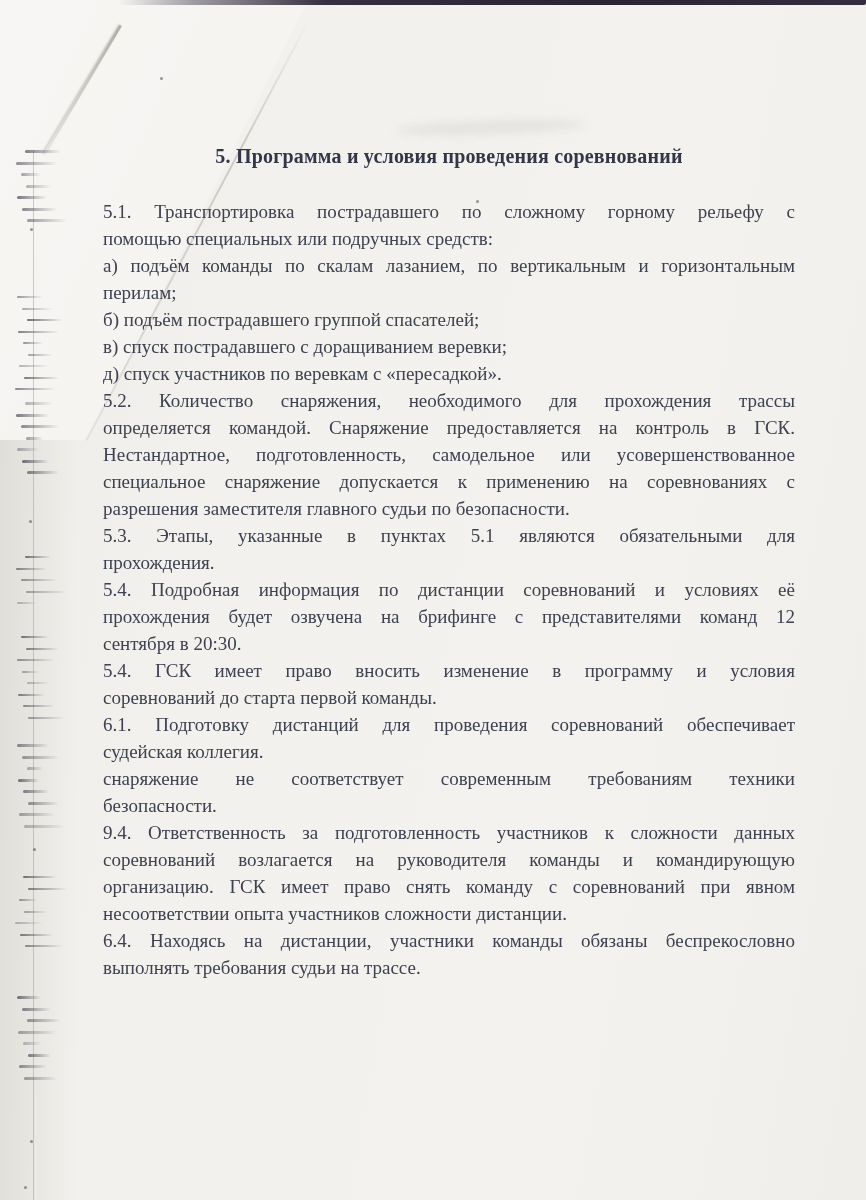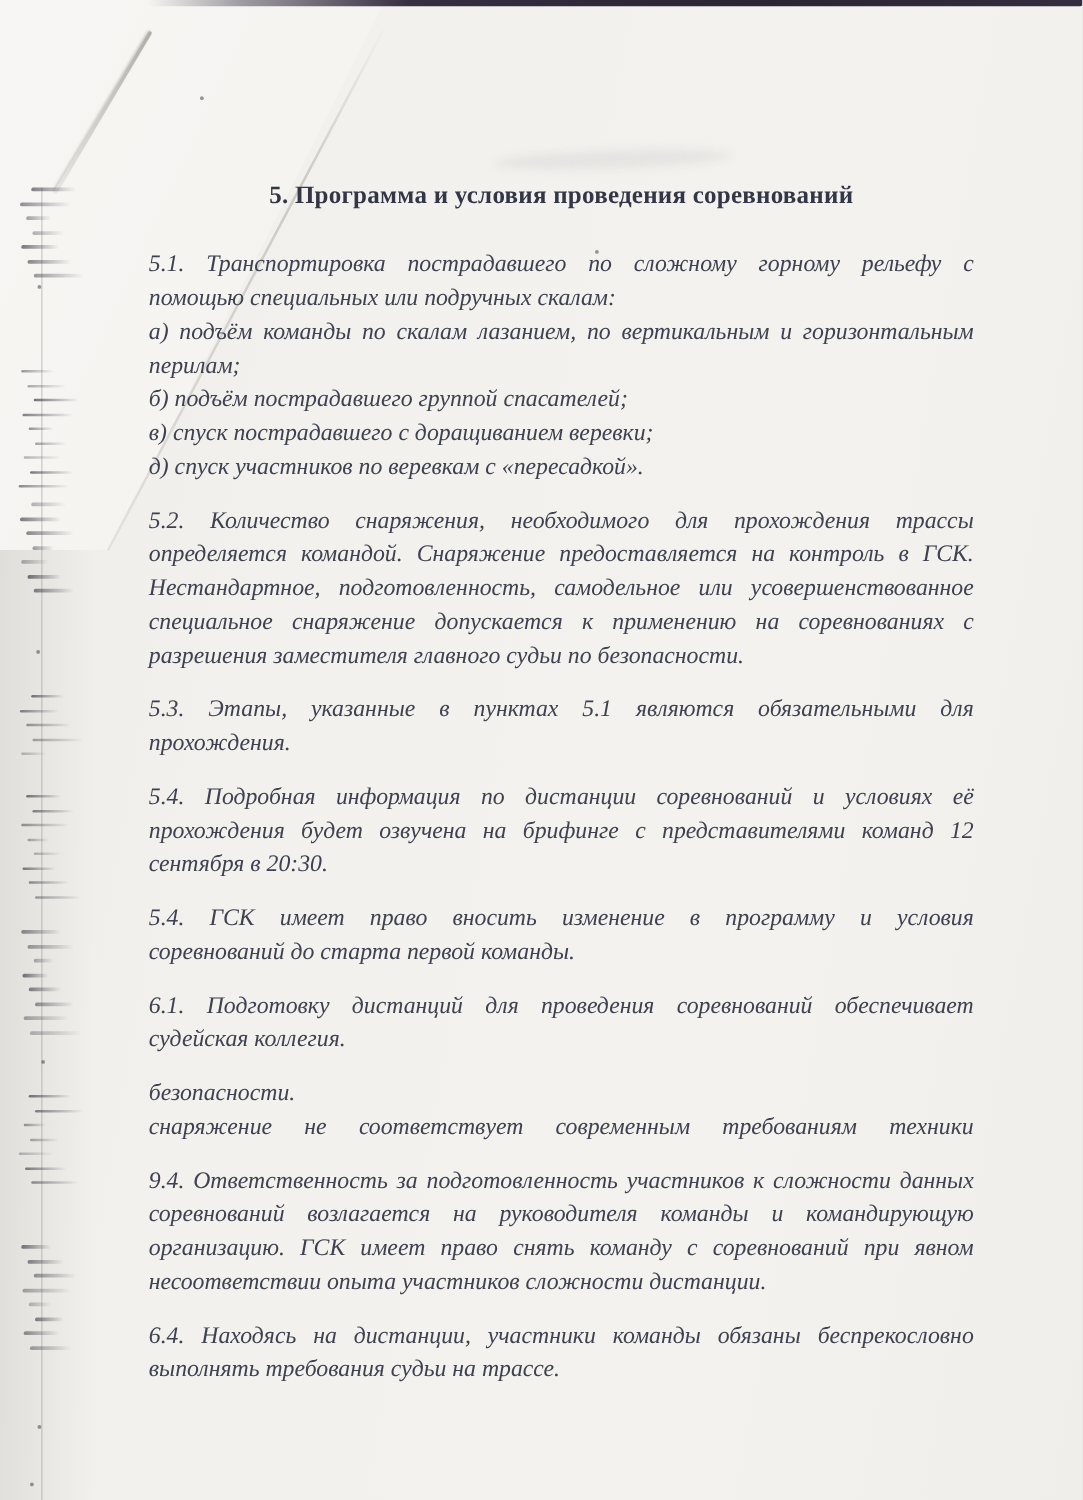--- a/index.html
+++ b/index.html
@@ -29,21 +29,21 @@
   .scan-edge { position:absolute; top:0; left:118px; right:0; height:5px;
     background:linear-gradient(to right, rgba(56,48,66,0) 0, rgba(56,48,66,.45) 10%, #362e41 28%, #2b2434 65%, #352d3f 100%);
     border-radius:0 0 2px 2px; }
   .smudge { position:absolute; left:395px; top:120px; width:190px; height:15px; border-radius:50%;
     background:rgba(135,130,148,.12); filter:blur(4px); transform:rotate(-2deg); }
   
   .content { position:absolute; left:103px; top:143px; width:692px; font-size:19px; line-height:27px; }
   .sec-heading { font-weight:bold; text-align:center; color:#333646; font-size:20px;
     letter-spacing:.2px; margin:29px 0 28px; }
   .sec-heading:first-child { margin-top:0; }
-  .para { margin:16px;font-style:italic; }
+  .para { margin:0; }
   .line { min-height:27px; white-space:normal; }
   .line.just { text-align:justify; text-align-last:justify; }
   
   .mark { position:absolute; border-radius:2px; }
   .dot { position:absolute; width:3px; height:3px; border-radius:50%; background:rgba(70,66,76,.55); }
 </style>
 </head>
 <body>
 
 <div class="page">
@@ -119,21 +119,21 @@
       <div class="dot" style="left: 33px; top: 848px;"></div>
       <div class="dot" style="left: 30px; top: 1140px;"></div>
       <div class="dot" style="left: 24px; top: 1186px;"></div>
       <div class="dot" style="left: 160px; top: 77px;"></div>
       <div class="dot" style="left: 476px; top: 200px;"></div>
     </div>
   <div class="content" id="doc-body">
       <div class="sec-heading">5. Программа и условия проведения соревнований</div>
       <div class="para">
         <div class="line just">5.1. Транспортировка пострадавшего по сложному горному рельефу с</div>
-        <div class="line">помощью специальных или подручных скалам:</div>
+        <div class="line">помощью специальных или подручных средств:</div>
         <div class="line just">а) подъём команды по скалам лазанием, по вертикальным и горизонтальным</div>
         <div class="line">перилам;</div>
         <div class="line">б) подъём пострадавшего группой спасателей;</div>
         <div class="line">в) спуск пострадавшего с доращиванием веревки;</div>
         <div class="line">д) спуск участников по веревкам с «пересадкой».</div>
       </div>
       <div class="para">
         <div class="line just">5.2. Количество снаряжения, необходимого для прохождения трассы</div>
         <div class="line just">определяется командой. Снаряжение предоставляется на контроль в ГСК.</div>
         <div class="line just">Нестандартное, подготовленность, самодельное или усовершенствованное</div>
@@ -151,22 +151,22 @@
       </div>
       <div class="para">
         <div class="line just">5.4. ГСК имеет право вносить изменение в программу и условия</div>
         <div class="line">соревнований до старта первой команды.</div>
       </div>
       <div class="para">
         <div class="line just">6.1. Подготовку дистанций для проведения соревнований обеспечивает</div>
         <div class="line">судейская коллегия.</div>
       </div>
       <div class="para">
+        <div class="line just">снаряжение не соответствует современным требованиям техники</div>
         <div class="line">безопасности.</div>
-        <div class="line just">снаряжение не соответствует современным требованиям техники</div>
       </div>
       <div class="para">
         <div class="line just">9.4. Ответственность за подготовленность участников к сложности данных</div>
         <div class="line just">соревнований возлагается на руководителя команды и командирующую</div>
         <div class="line just">организацию. ГСК имеет право снять команду с соревнований при явном</div>
         <div class="line">несоответствии опыта участников сложности дистанции.</div>
       </div>
       <div class="para">
         <div class="line just">6.4. Находясь на дистанции, участники команды обязаны беспрекословно</div>
         <div class="line">выполнять требования судьи на трассе.</div>

